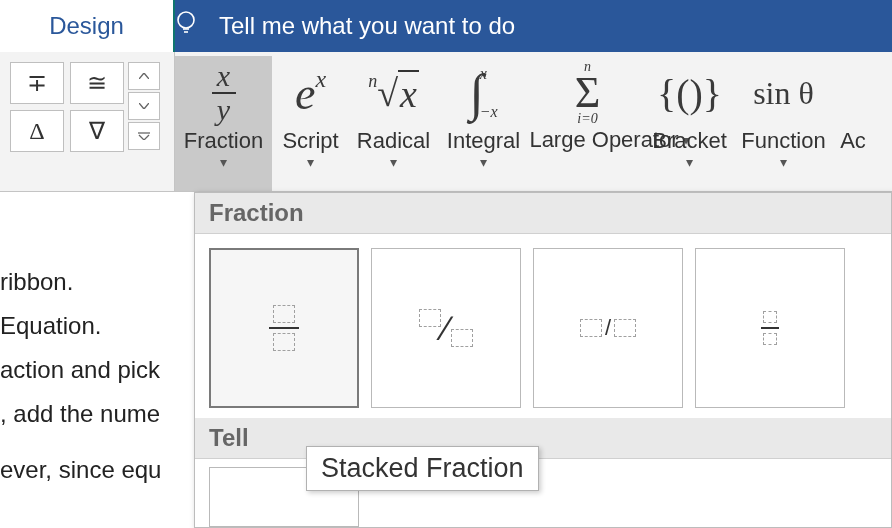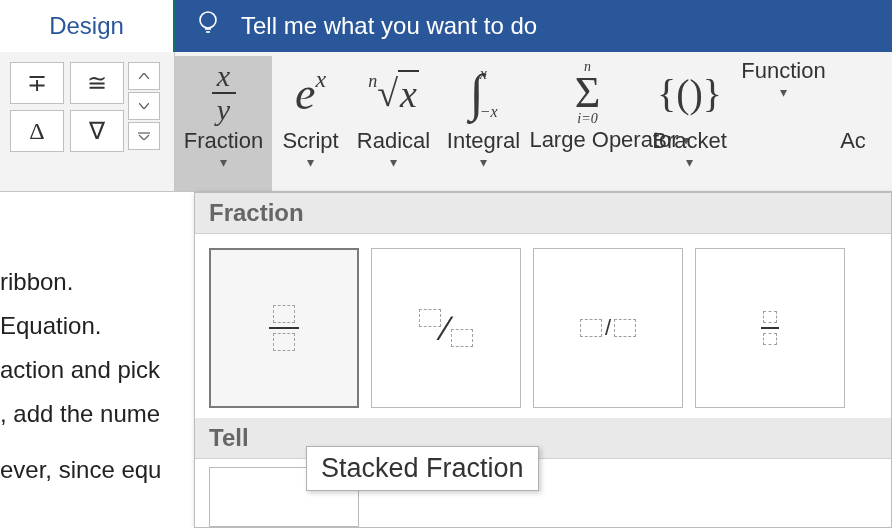--- a/index.html
+++ b/index.html
@@ -29,21 +29,20 @@
     border-right: 2px solid #0f766e;
   }
   .tellme-bar {
     flex: 1;
     height: 52px;
     background: #2a579a;
     color: #fff;
     display: flex;
     align-items: center;
     font-size: 24px;
-    padding-left: 22px;
     gap: 20px;
     position: relative;
   }
   .bulb {
     font-size: 24px;
     display: inline-block;
     width: 24px;
   }
 
   
@@ -362,20 +361,21 @@
 
     <div class="struct-btn w-bracket">
       <div class="struct-icon" style="font-size:40px;font-style:normal;">{()}</div>
       <div class="struct-label">
           <span>Bracket</span>
         </div>
       <span class="drop-caret">▾</span>
     </div>
 
     <div class="struct-btn w-function">
+      <div class="struct-icon" style="font-size:32px;font-style:normal;">sin θ</div>
       <div class="struct-label">
           <span>Function</span>
         </div>
       <span class="drop-caret">▾</span>
     </div>
 
     <div class="struct-btn w-acc">
       <div class="struct-icon"></div>
       <div class="struct-label">
           <span>Ac</span>

